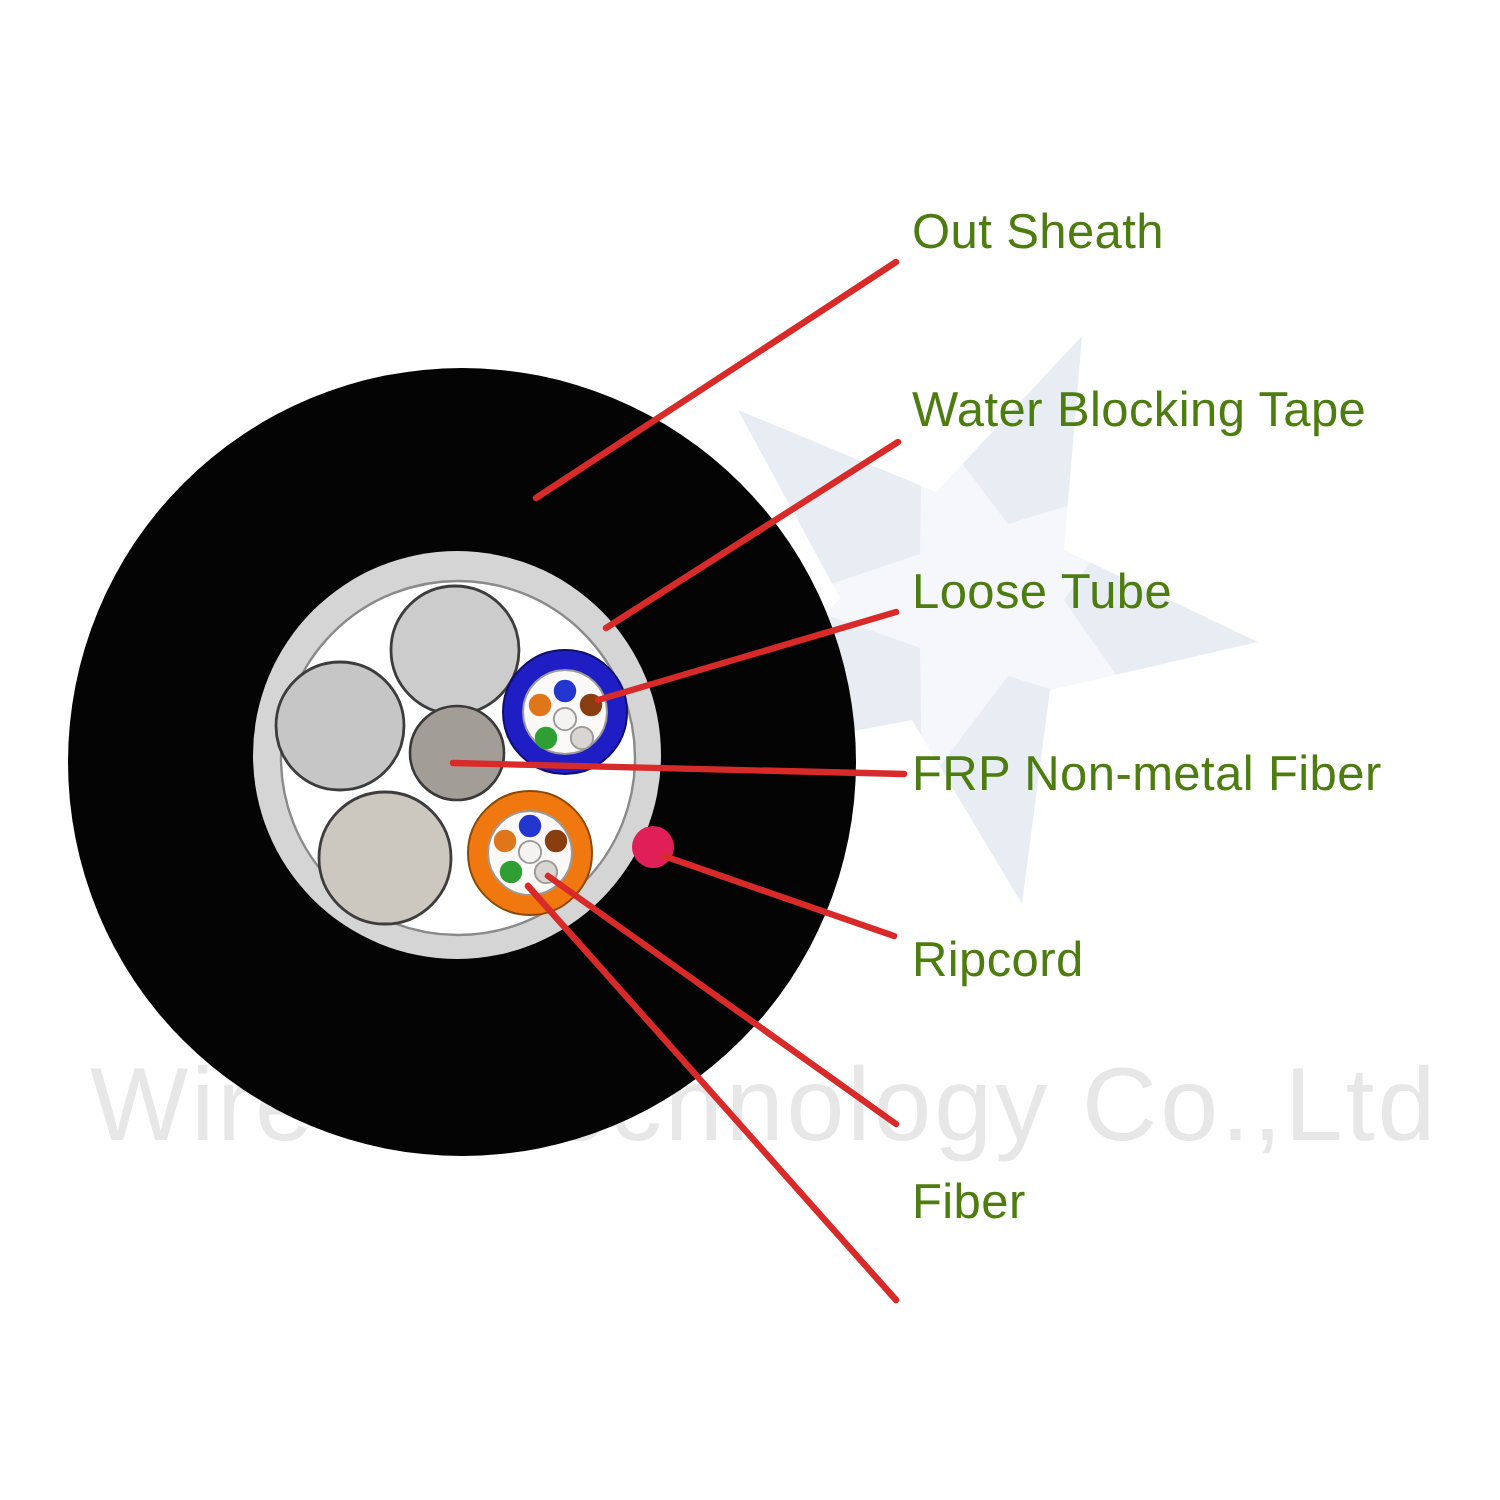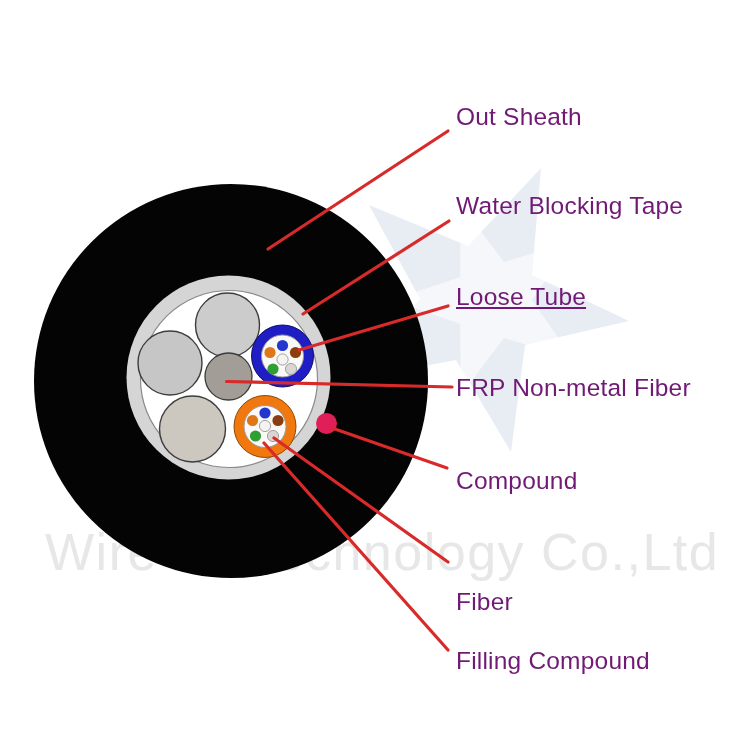--- a/index.html
+++ b/index.html
@@ -9,21 +9,21 @@
     background:#ffffff;
     overflow:hidden;
     font-family:"Liberation Sans", sans-serif;
   }
   .stage svg{position:absolute;left:0;top:0;}
   .label{
     position:absolute;
     left:456px;
     font-size:24.5px;
     line-height:29px;
-    color:#701a75;
+    color:#4d7c0f;
     white-space:nowrap;
     letter-spacing:0.2px;
   }
   .wm-text{
     font-family:"Liberation Sans", sans-serif;
     font-size:52px;
     fill:#e7e7e7;
     letter-spacing:1.5px;
   }
 </style>
@@ -87,19 +87,18 @@
       <line x1="299" y1="350" x2="448" y2="306"></line>
       <line x1="226.5" y1="381.5" x2="452" y2="387"></line>
       <line x1="332" y1="428" x2="447" y2="468"></line>
       <line x1="274" y1="438" x2="448" y2="562"></line>
       <line x1="264" y1="443" x2="448" y2="650"></line>
     </g>
   </svg>
 
   <div class="label" style="top:102px;">Out Sheath</div>
   <div class="label" style="top:191px;">Water Blocking Tape</div>
-  <div class="label" style="top:282px;text-decoration:underline;">Loose Tube</div>
+  <div class="label" style="top:282px;">Loose Tube</div>
   <div class="label" style="top:373px;">FRP Non-metal Fiber</div>
-  <div class="label" style="top:466px;">Compound</div>
+  <div class="label" style="top:466px;">Ripcord</div>
   <div class="label" style="top:587px;">Fiber</div>
-  <div class="label" style="top:646px;">Filling Compound</div>
 
 </div>
 
 </body></html>

